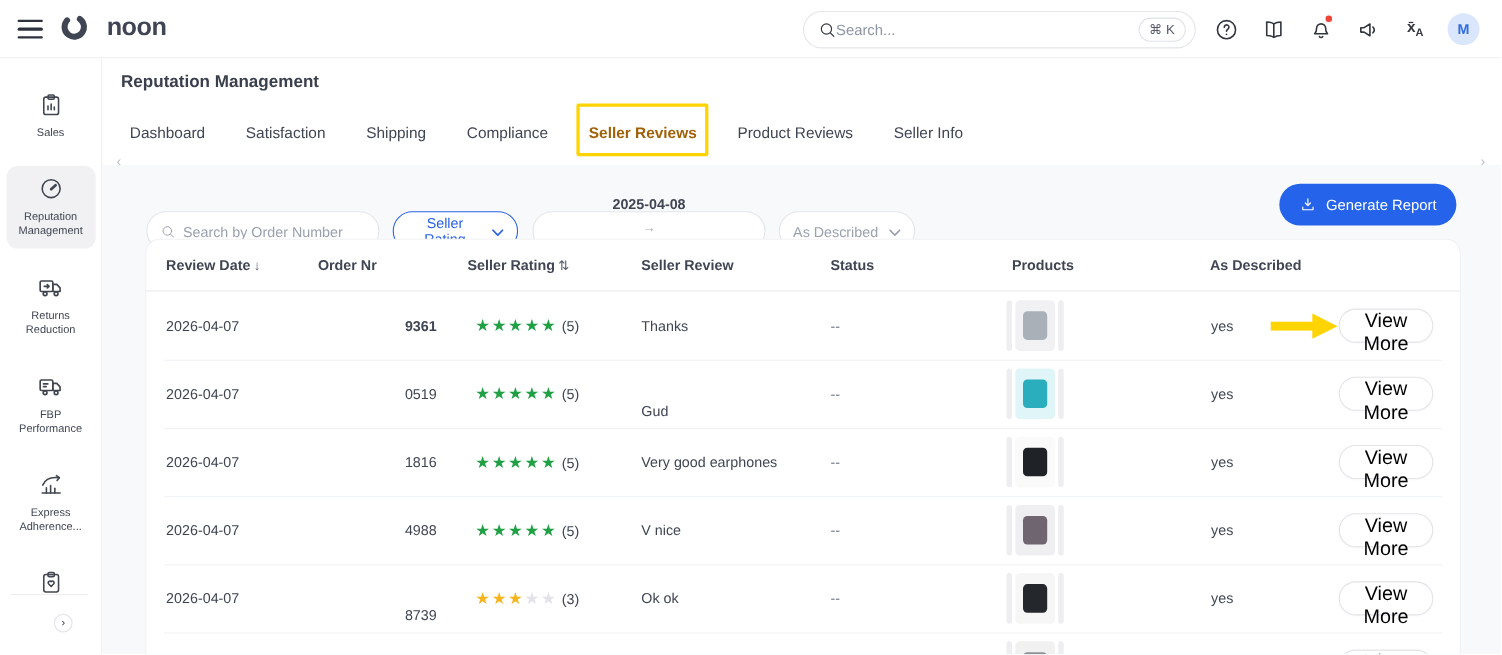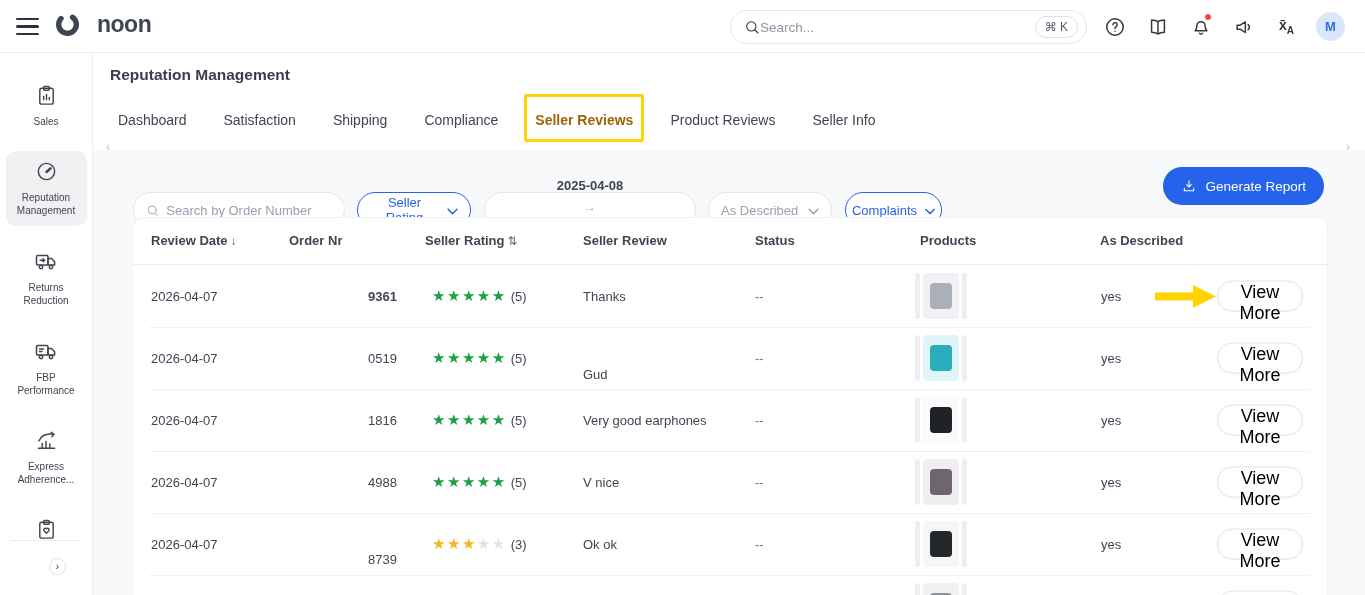--- a/index.html
+++ b/index.html
@@ -249,26 +249,20 @@
             <line x1="16" y1="3.5" x2="16" y2="7.5"></line>
             <line x1="4" y1="10" x2="20" y2="10"></line>
           </svg>
       </button>
       <button class="pill f-asdesc">
         <span>As Described</span>
         <span class="chev gray"><svg width="11" height="7" viewBox="0 0 12 8">
               <polyline points="1,1.5 6,6.5 11,1.5"></polyline>
             </svg></span>
       </button>
-      <button class="pill blue f-complaints">
-        <span>Complaints</span>
-        <span class="chev"><svg width="10" height="7" viewBox="0 0 12 8">
-              <polyline points="1,1.5 6,6.5 11,1.5"></polyline>
-            </svg></span>
-      </button>
       <button class="report-btn">
         <svg class="ic" width="16" height="16" viewBox="0 0 24 24" style="stroke:#fff">
             <path d="M12 4v9"></path>
             <path d="M8.5 9.8L12 13.3l3.5-3.5"></path>
             <path d="M5 15.5V19h14v-3.5"></path>
           </svg>
         <span>Generate Report</span>
       </button>
     </div>
 

